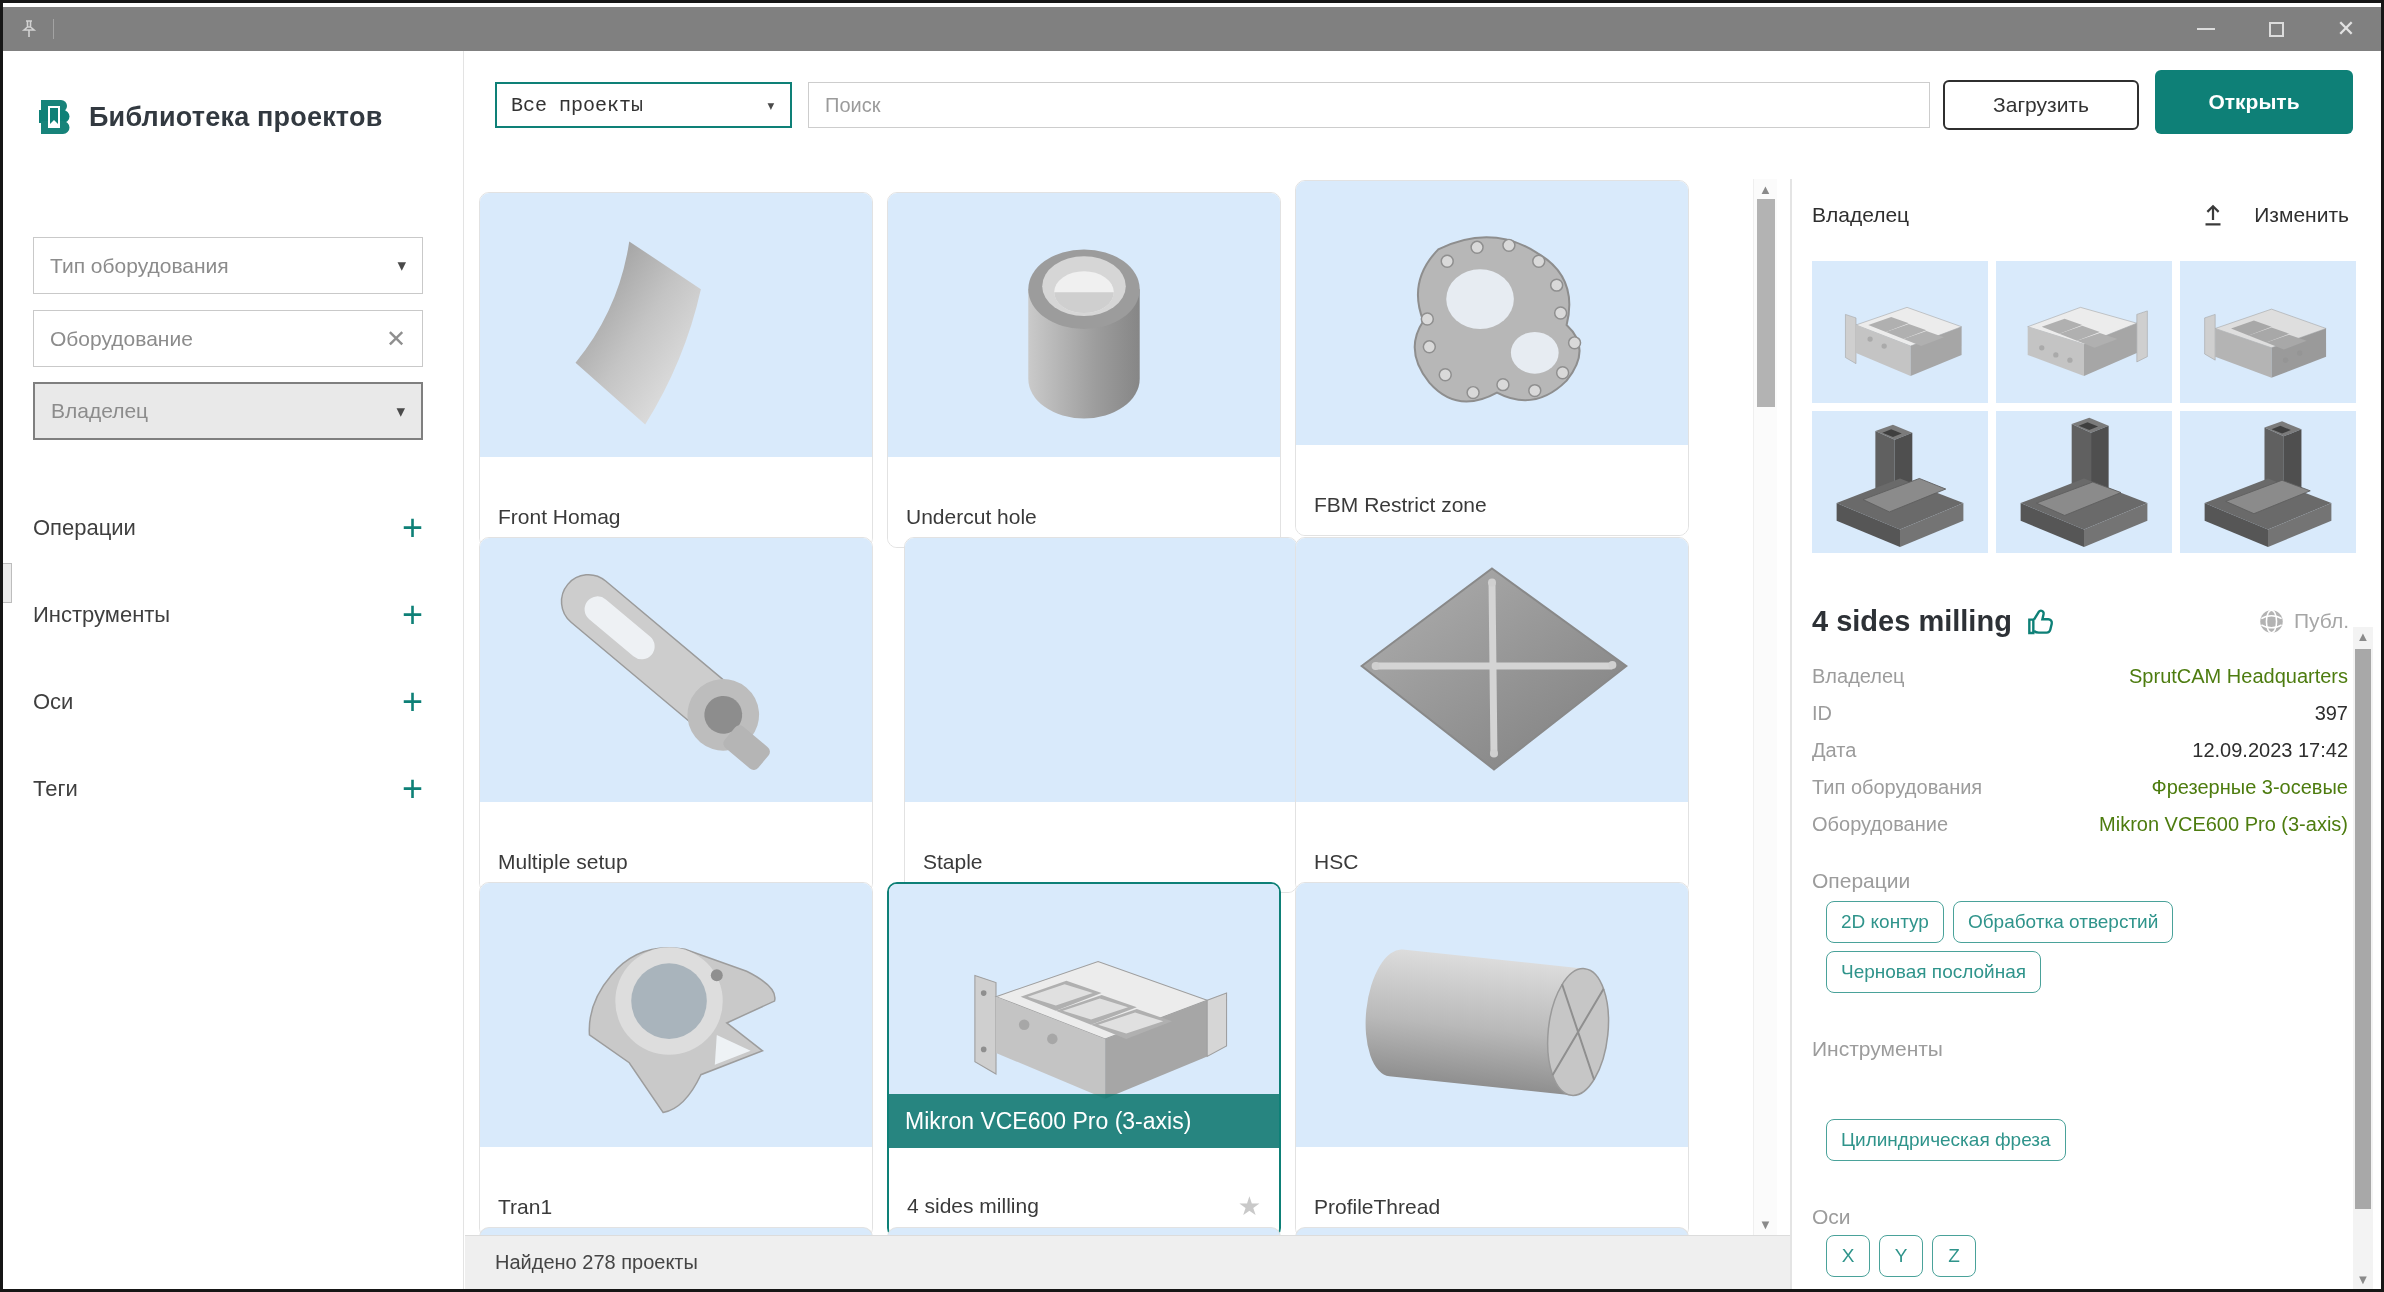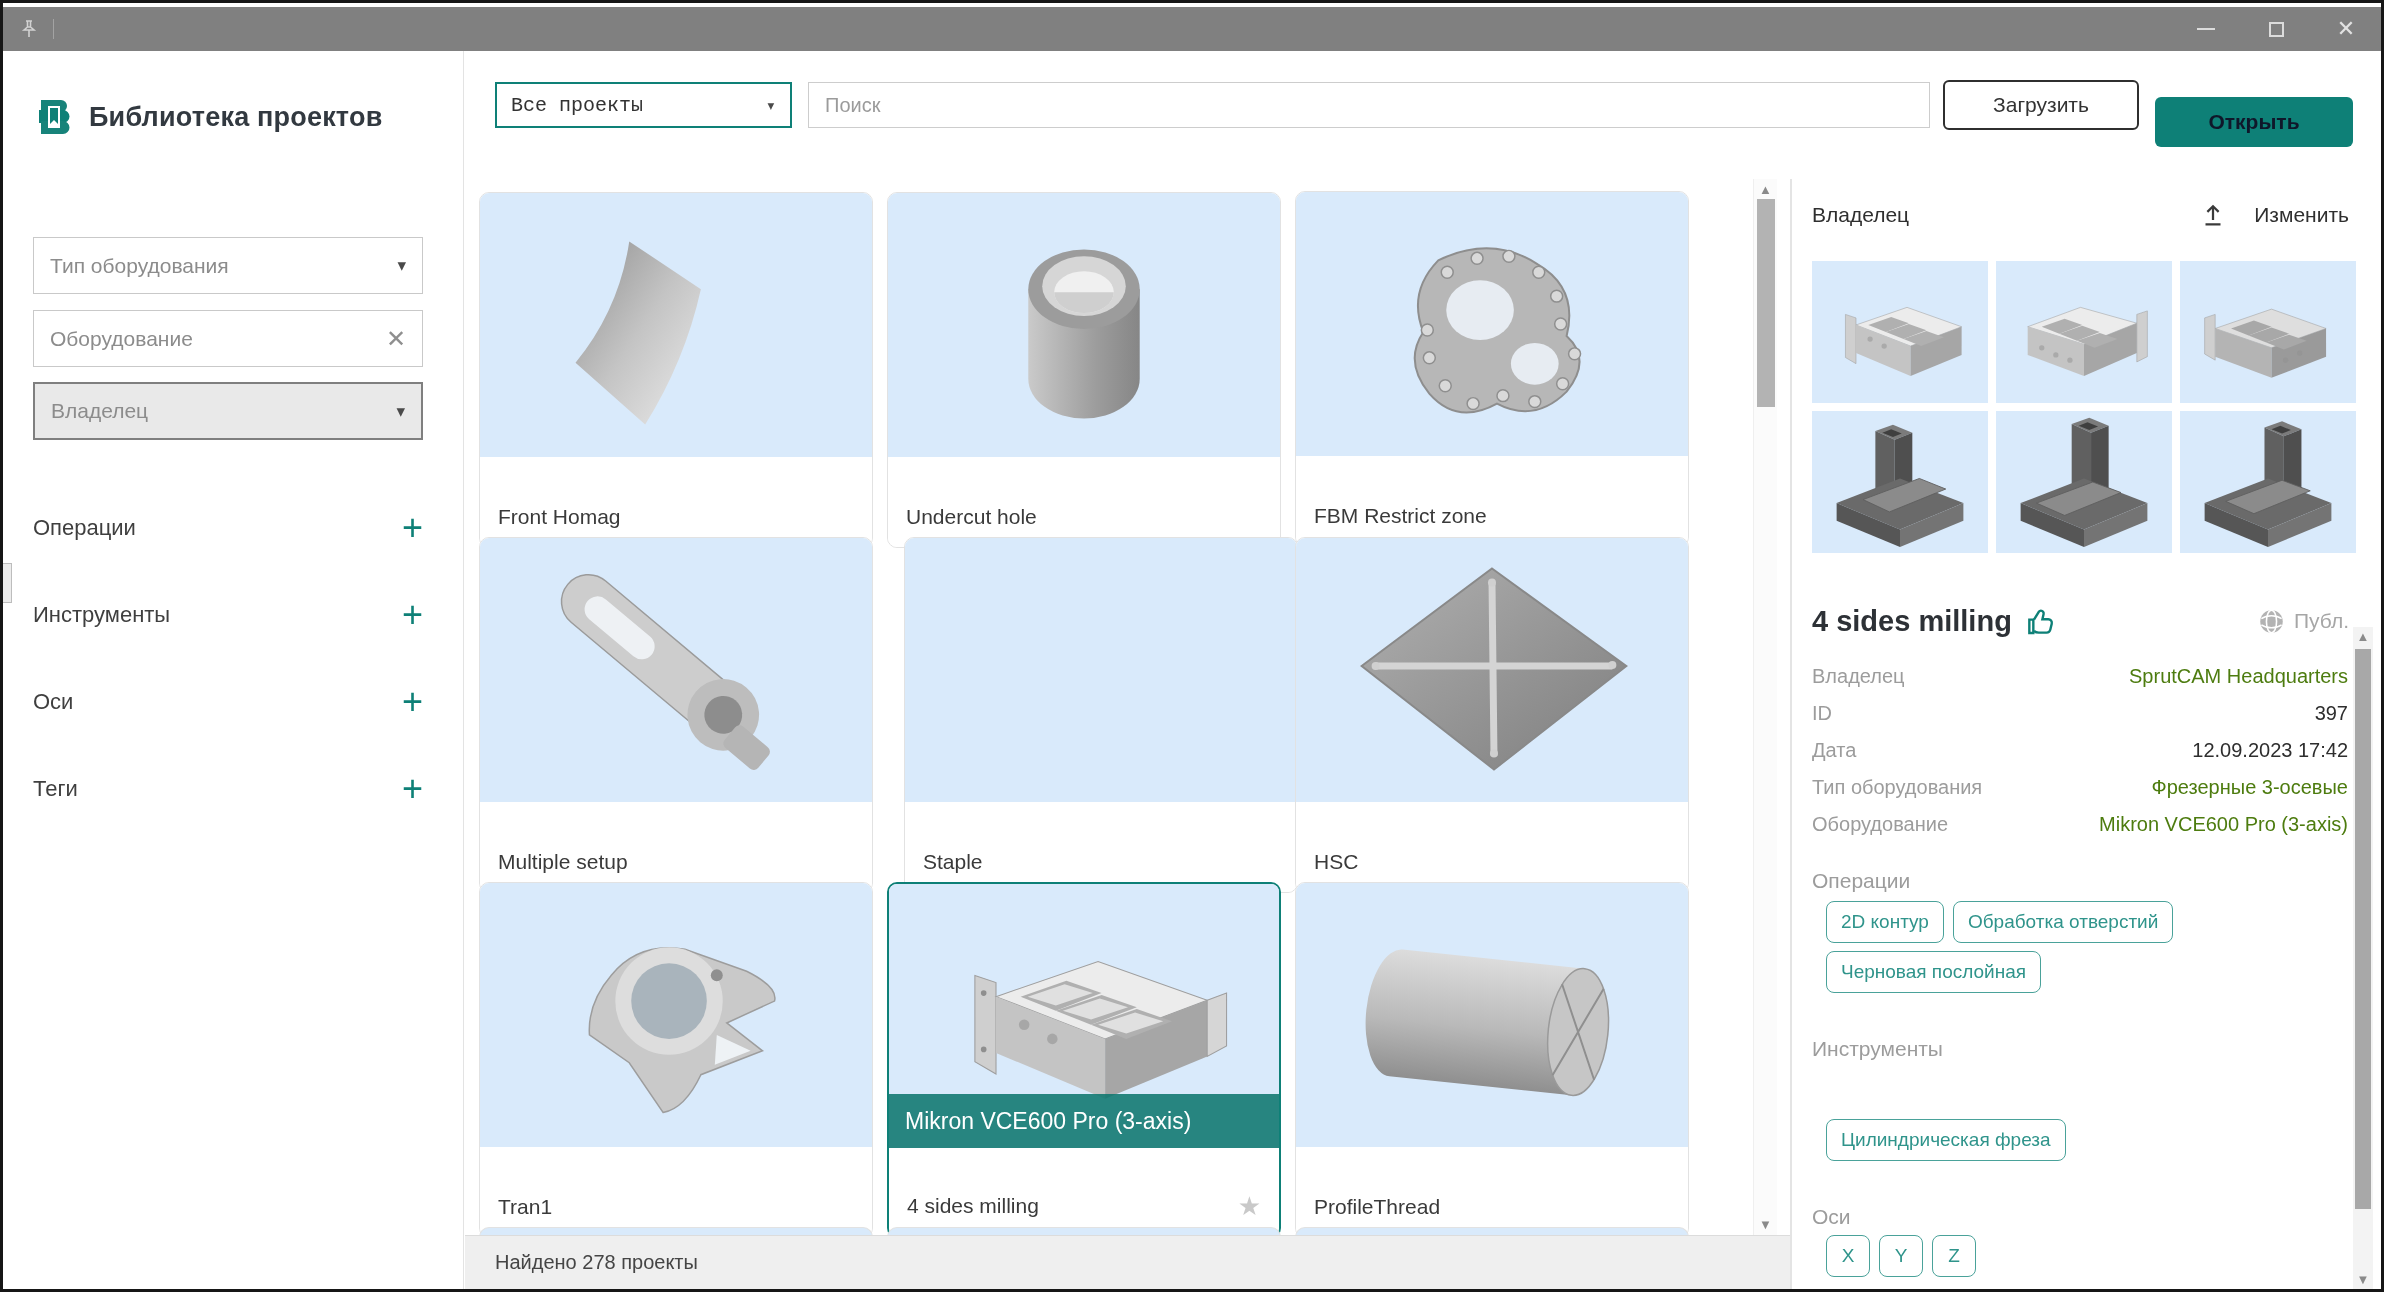--- a/index.html
+++ b/index.html
@@ -42,22 +42,22 @@
   .proj-select { position:absolute; left:30px; top:31px; width:297px; height:46px; border:2px solid #0e8077;
                  display:flex; align-items:center; padding:0 14px; font-size:20px; color:#333; background:#fff;font-family:Liberation Mono, monospace; }
   .proj-select .spacer { flex:1; }
   .search { position:absolute; left:343px; top:31px; width:1122px; height:46px; border:1px solid #cdcdcd;
             font-size:20px; color:#333; padding:0 16px; outline:none; background:#fff;
             font-family:"Liberation Sans","DejaVu Sans",sans-serif; }
   .search::placeholder { color:#9b9b9b; }
   .btn-upload { position:absolute; left:1478px; top:29px; width:196px; height:50px; background:#fff;
                 border:2px solid #2f2f2f; border-radius:6px; font-size:21px; color:#333;
                 display:flex; align-items:center; justify-content:center; }
-  .btn-open { position:absolute; left:1690px; top:46px; width:198px; height:50px; background:#0e8077;
-              border:none; border-radius:6px; font-size:21px; font-weight:700; color:#0f172a;
+  .btn-open { position:absolute; left:1690px; top:19px; width:198px; height:64px; background:#0e8077;
+              border:none; border-radius:6px; font-size:21px; font-weight:700; color:#ffffff;
               display:flex; align-items:center; justify-content:center; }
 
   .body { position:absolute; left:0; right:0; top:128px; bottom:0; }
 
   
   .grid-area { position:absolute; left:0; top:0; bottom:0; width:1326px; border-right:1px solid #e4e4e4; overflow:hidden; }
   .card { position:absolute; width:394px; height:356px; background:#fff; border:1px solid #e2e2e2;
           border-radius:10px; overflow:hidden; }
   .card .img { position:absolute; left:0; right:0; top:0; height:264px; background:#d9eafb; }
   .card .img svg { position:absolute; inset:0; width:100%; height:100%; }
@@ -233,21 +233,21 @@
                 <ellipse cx="197" cy="93" rx="42" ry="30" fill="#d6d6d6"></ellipse>
                 <ellipse cx="197" cy="99" rx="30" ry="21" fill="#f0f0f0"></ellipse>
                 <path d="M167,99 a30,21 0 0 0 60,0 z" fill="#cfcfcf"></path>
               </svg>
             </div>
             <div class="foot">
                 <span>Undercut hole</span>
               </div>
           </div>
 
-          <div class="card" style="left:830px; top:12px">
+          <div class="card" style="left:830px; top:1px">
             <div class="img">
               <svg viewBox="0 0 394 264">
                 <path d="M143,68 Q197,42 243,72 Q284,96 272,144 Q298,168 272,200 Q240,232 202,212 Q162,234 134,202 Q108,170 128,140 Q112,100 143,68 Z" fill="#b7b7b7" stroke="#8e8e8e" stroke-width="2"></path>
                 <ellipse cx="185" cy="118" rx="34" ry="30" fill="#e7ecf2"></ellipse>
                 <ellipse cx="240" cy="172" rx="24" ry="21" fill="#e7ecf2"></ellipse>
                 <g fill="#d9d9d9" stroke="#8f8f8f" stroke-width="1.5">
                   <circle cx="152" cy="80" r="6"></circle>
                     <circle cx="182" cy="66" r="6"></circle>
                     <circle cx="214" cy="64" r="6"></circle>
                   <circle cx="244" cy="80" r="6"></circle>

